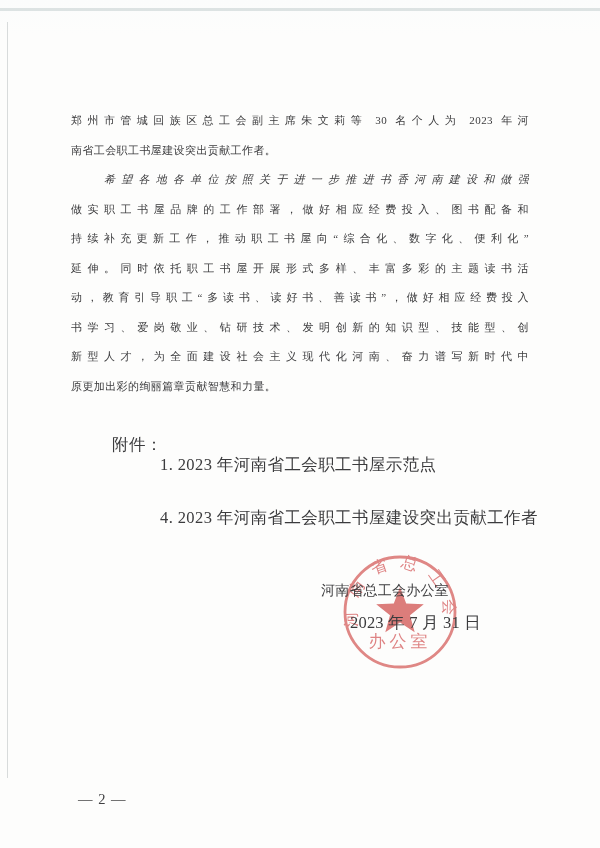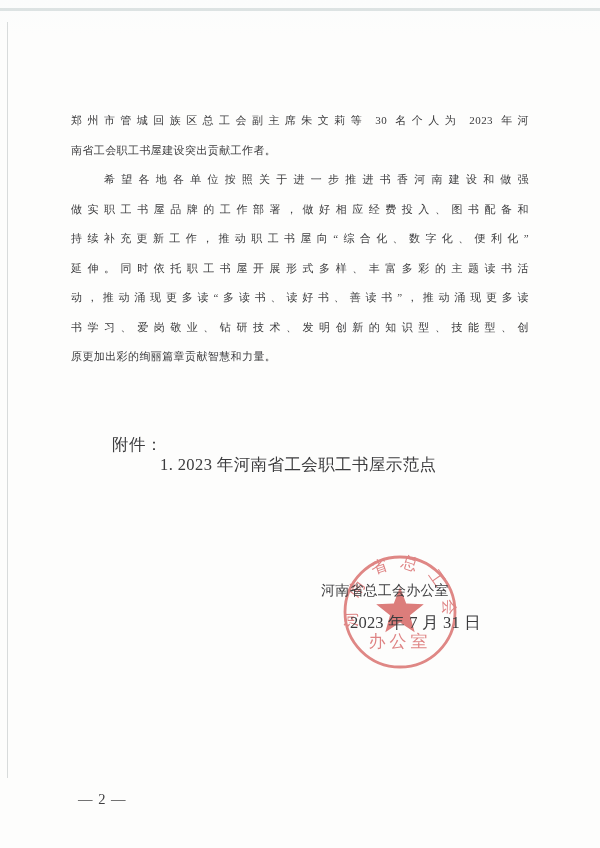--- a/index.html
+++ b/index.html
@@ -22,21 +22,21 @@
     background:rgba(185,192,192,.55);
   }
   
   .body-text{
     position:absolute;left:71px;top:106px;width:458px;
     font-size:11px;line-height:29.5px;color:#3b3b3d;
     letter-spacing:.4px;
   }
   .body-text .line{white-space:nowrap;text-align:left;}
   .body-text .line.fill{white-space:normal;text-align:justify;text-align-last:justify;}
-  .body-text .line.indent{text-indent:33px;}
+  .body-text .line.indent{text-indent:33px;font-style:italic;}
   
   .attachments{position:absolute;left:112px;top:429px;width:440px;
     font-size:16.5px;line-height:32.5px;color:#3b3b3d;letter-spacing:.4px;}
   .attachments .label{position:absolute;left:0;top:0;}
   .attachments .items{position:absolute;left:48px;top:0;width:392px;}
   .attachments .item{white-space:nowrap;margin-top:20px;}
   
   .signature-org{
     position:absolute;left:321px;top:582px;width:150px;
     font-size:14px;color:#3b3b3d;letter-spacing:.2px;white-space:nowrap;
@@ -74,36 +74,38 @@
       <div class="line">南省工会职工书屋建设突出贡献工作者。</div>
 
       <div class="line fill indent">希望各地各单位按照关于进一步推进书香河南建设和做强</div>
 
       <div class="line fill">做实职工书屋品牌的工作部署，做好相应经费投入、图书配备和</div>
 
       <div class="line fill">持续补充更新工作，推动职工书屋向“综合化、数字化、便利化”</div>
 
       <div class="line fill">延伸。同时依托职工书屋开展形式多样、丰富多彩的主题读书活</div>
 
-      <div class="line fill">动，推动涌现更多读“多读书、读好书、善读书”，推动涌现更多读</div>
+      <div class="line fill">动，教育引导职工“多读书、读好书、善读书”，做好相应经费投入</div>
 
       <div class="line fill">书学习、爱岗敬业、钻研技术、发明创新的知识型、技能型、创</div>
 
+      <div class="line fill">新型人才，为全面建设社会主义现代化河南、奋力谱写新时代中</div>
 
       <div class="line">原更加出彩的绚丽篇章贡献智慧和力量。</div>
     </div>
 
   <div class="attachments">
     <div class="label">附件：</div>
     <div class="items">
 
         <div class="item">1. 2023 年河南省工会职工书屋示范点</div>
 
 
 
+        <div class="item">4. 2023 年河南省工会职工书屋建设突出贡献工作者</div>
       </div>
   </div>
 
   <svg class="seal" viewBox="0 0 120 120">
     <defs>
       <path id="arcPath" d="M 18.7 75 A 44 44 0 1 1 101.3 75" fill="none"></path>
     </defs>
     <circle cx="60" cy="60" r="55" fill="none" stroke-width="2.8" stroke="#d96e6b"></circle>
     <polygon points="60,35 66.2,51.5 83.8,52.3 70,63.2 74.7,80.2 60,70.5 45.3,80.2 50,63.2 36.2,52.3 53.8,51.5" fill="#d5615f"></polygon>
     <text class="seal-arc-label" text-anchor="middle" fill="#d8696a">

